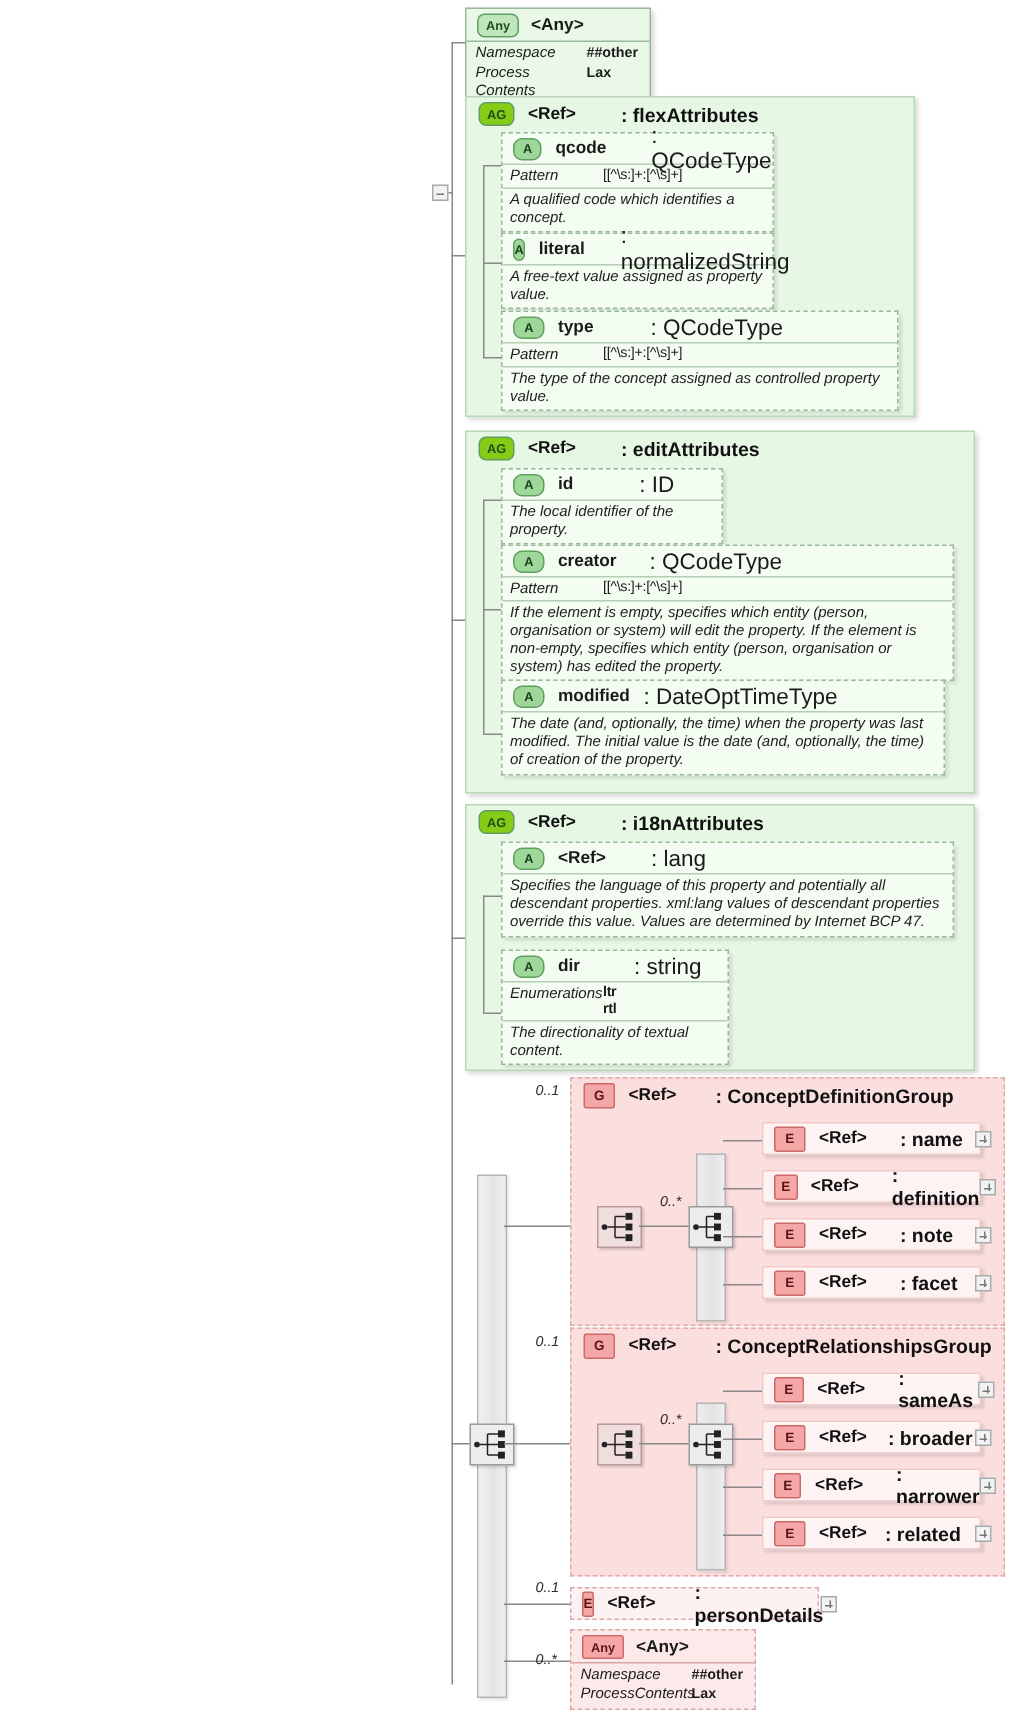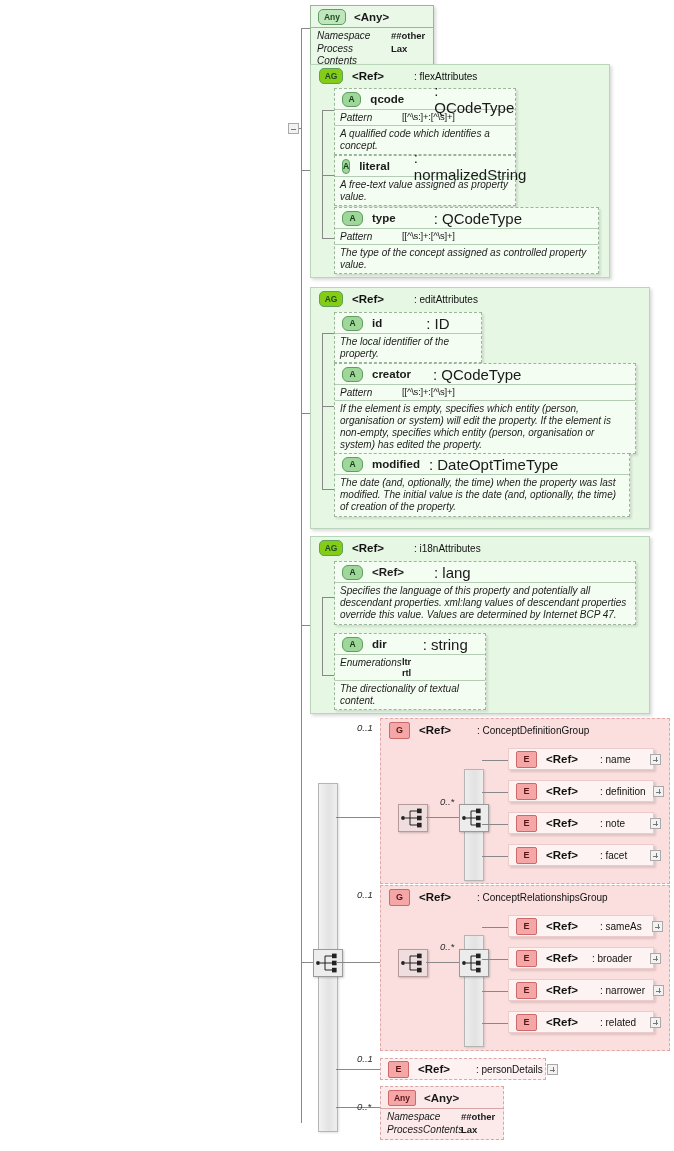--- a/index.html
+++ b/index.html
@@ -60,21 +60,21 @@
     display:inline-flex; align-items:center; justify-content:center;
     width:26px; height:14px; border:1px solid #5f9e5f; border-radius:5px;
     background:#bfe6bc; font-size:8.5px; font-weight:bold; color:#1e4d1e;
   }
   .badge-a {
     display:inline-flex; align-items:center; justify-content:center;
     width:19px; height:13px; border:1px solid #5f9e5f; border-radius:6px;
     background:#9fd79b; font-size:8.5px; font-weight:bold; color:#17401a;
   }
   .ref-lbl { font-weight:bold; font-size:11.5px; margin-left:9px; color:#111; }
-  .ref-type { font-weight:normal; font-size:10px; color:#111; }
+  .ref-type { font-weight:bold; font-size:13px; color:#111; }
 
   .attr-box {
     border:1px dashed #9ab79a;
     background:#f4fdf2;
     box-shadow: 2px 2px 2px rgba(0,0,0,0.10);
   }
   .attr-head { display:flex; align-items:center; height:20px; padding-left:7px; }
   .attr-name { font-weight:bold; font-size:11.5px; margin-left:9px; }
   .attr-type { font-weight:normal; font-size:15px; }
   .rule-row {
@@ -487,21 +487,21 @@
   <div class="node elem-box" style="left:508px; top:979px; width:146px; height:22px;">
     <span class="badge-e">E</span>
     <span class="ref-lbl">&lt;Ref&gt;</span>
     <span class="ref-type" style="margin-left:22px;">: narrower</span>
   </div>
   <div class="plusbox plus" style="left:653px; top:985px;"></div>
 
   <div class="node elem-box" style="left:508px; top:1011px; width:146px; height:22px;">
     <span class="badge-e">E</span>
     <span class="ref-lbl">&lt;Ref&gt;</span>
-    <span class="ref-type" style="margin-left:22px;">: related</span>
+    <span class="ref-type" style="margin-left:12px;">: related</span>
   </div>
   <div class="plusbox plus" style="left:650px; top:1017px;"></div>
 
   <span class="occ" style="left:357px; top:1053px;">0..1</span>
   <div class="node elem-box-dashed" style="left:380px; top:1058px; width:166px; height:22px;">
     <span class="badge-e">E</span>
     <span class="ref-lbl">&lt;Ref&gt;</span>
     <span class="ref-type" style="margin-left:26px;">: personDetails</span>
   </div>
   <div class="plusbox plus" style="left:547px; top:1064px;"></div>

